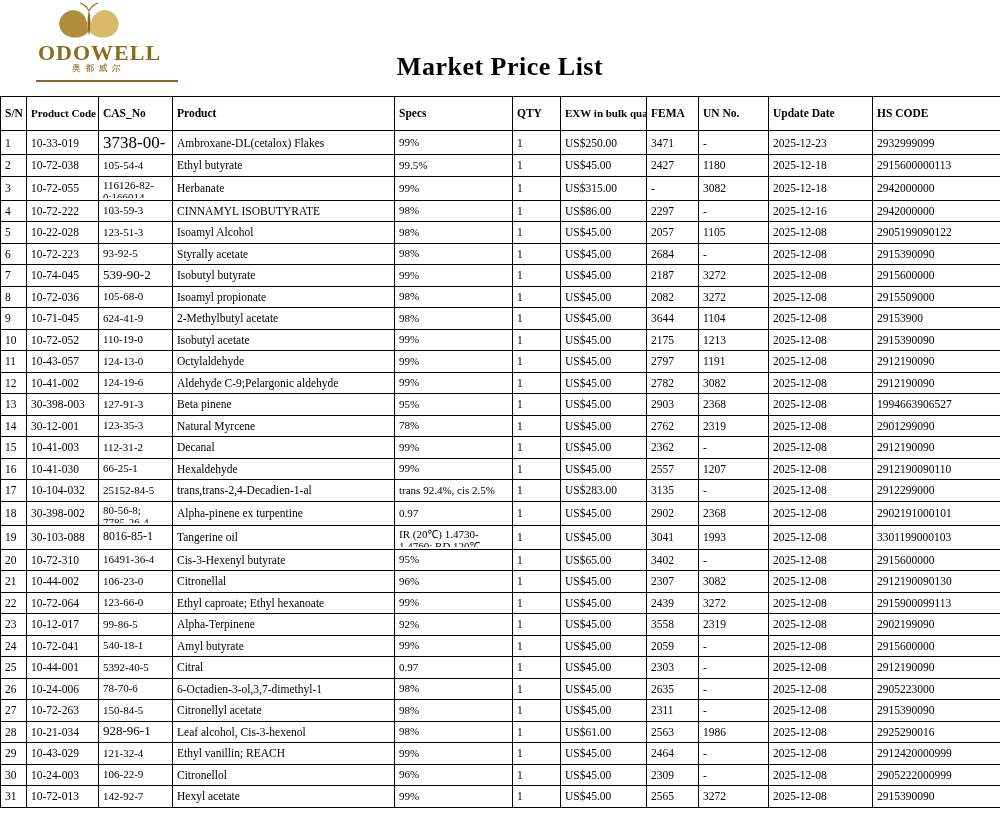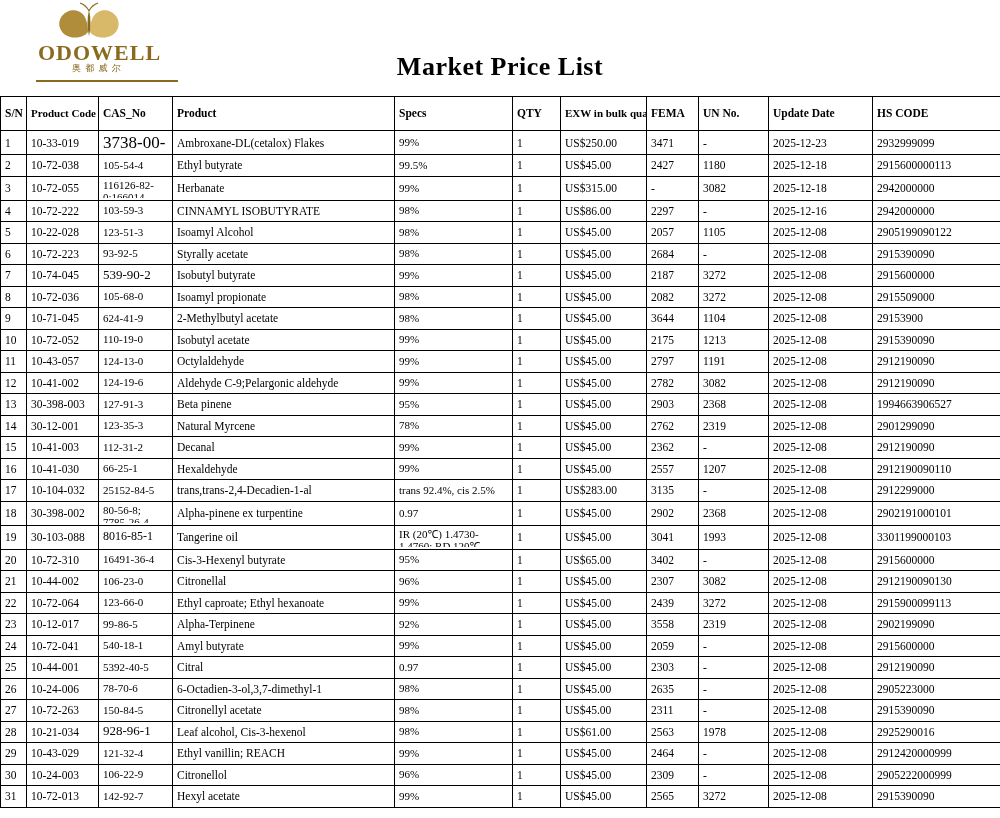--- a/index.html
+++ b/index.html
@@ -646,21 +646,21 @@
           <td style="white-space: normal; font-size: 13px;">
             <span class="clip2">928-96-1</span>
           </td>
           <td>Leaf alcohol,  Cis-3-hexenol</td>
           <td style="white-space: normal; font-size: 11px;">
             <span class="clip2">98%</span>
           </td>
           <td>1</td>
           <td>US$61.00</td>
           <td>2563</td>
-          <td>1978</td>
+          <td>1986</td>
           <td>2025-12-08</td>
           <td>2925290016</td>
         </tr>
         <tr>
           <td>29</td>
           <td>10-43-029</td>
           <td style="white-space: normal; font-size: 11px;">
             <span class="clip2">121-32-4</span>
           </td>
           <td>Ethyl vanillin;  REACH</td>

